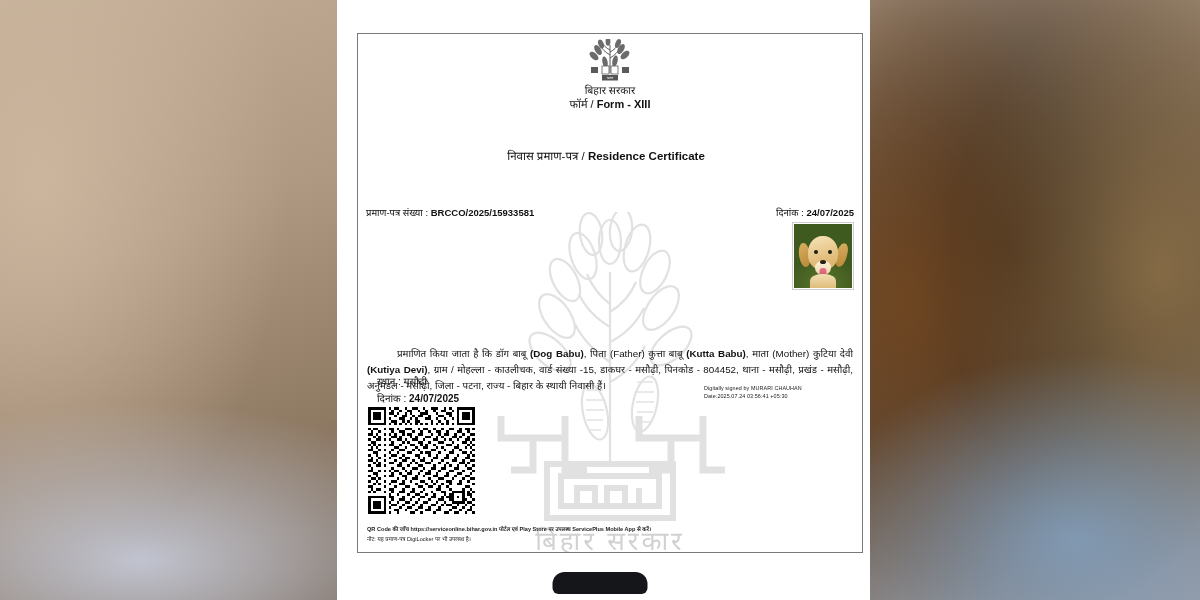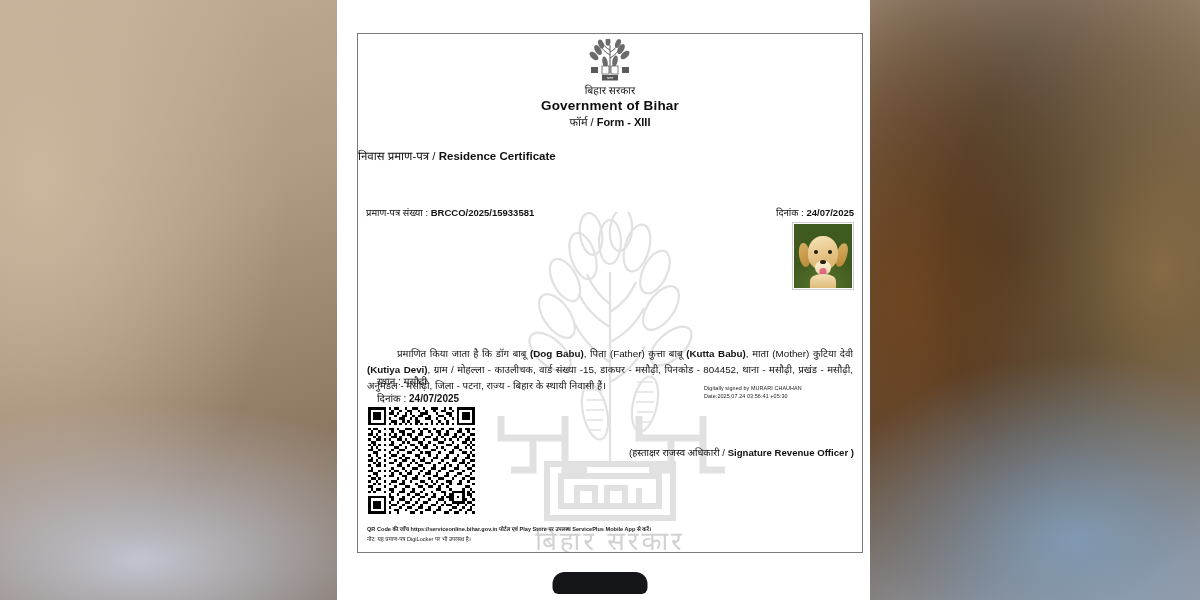--- a/index.html
+++ b/index.html
@@ -100,20 +100,21 @@
   }
   .hdr-hi   { font-size: 10.5px; color:#1a1a1a; line-height:1.25; }
   .hdr-en   { font-size: 13.5px; font-weight: bold; color:#0d0d0d; line-height:1.35; letter-spacing:.2px; }
   .hdr-form { font-size: 11px; color:#121212; line-height:1.45; }
   .hdr-form b { font-weight: bold; margin-top: 8px; }
 
   #subhdr {
     position: absolute;
     top: 113px;
     left: 0; right: 8px;
+    text-align: center;
     z-index: 2;
   }
   .sub-line1 { font-size: 11.5px; color:#111; line-height:1.6; }
   .sub-line1 b { font-weight: bold; }
   .sub-line2 { font-size: 11px; color:#111; line-height:1.6; }
   .sub-line2 b { font-weight: bold; }
 
   
   #meta {
     position: absolute;
@@ -358,21 +359,20 @@
           <rect x="15" y="27" width="7" height="8"></rect>
           <rect x="24" y="27" width="7" height="8"></rect>
         </g>
         <rect x="15" y="36" width="16" height="5.5" fill="#555"></rect>
         <text x="23" y="40.3" font-size="3.4" fill="#fff" text-anchor="middle" font-family="Liberation Sans, sans-serif">भारत</text>
       </svg>
     </div>
 
     <div id="hdr">
       <div class="hdr-hi">बिहार सरकार</div>
-      <div class="hdr-en">Government of Bihar</div>
       <div class="hdr-form">
         <span>फॉर्म</span><span> / </span><b>Form - XIII</b>
       </div>
     </div>
 
     <div id="subhdr">
       <div class="sub-line1">
         <span>निवास प्रमाण-पत्र</span><span> / </span><b>Residence Certificate</b>
       </div>
     </div>
@@ -476,23 +476,20 @@
           <path d="M8 40h1v1h-1zM11 40h1v1h-1zM16 40h2v1h-2zM20 40h1v1h-1zM25 40h1v1h-1zM29 40h2v1h-2zM33 40h2v1h-2zM37 40h1v1h-1zM40 40h1v1h-1z"></path>
         </g>
       </svg>
     </div>
 
     <div id="dsig">
       <div>Digitally signed by MURARI CHAUHAN</div>
       <div>Date:2025.07.24 03:56:41 +05:30</div>
     </div>
 
-    <div id="sig-officer">
-      <span>(हस्ताक्षर राजस्व अधिकारी</span><span> / </span><b>Signature Revenue Officer )</b>
-    </div>
 
     <div id="footer">
       <div>QR Code की जाँच https://serviceonline.bihar.gov.in पोर्टल एवं Play Store पर उपलब्ध ServicePlus Mobile App से करें।</div>
       <div class="note">नोट: यह प्रमाण-पत्र DigiLocker पर भी उपलब्ध है।</div>
     </div>
 
   </div>
 </div>
 
 <div id="home-bar"></div>

